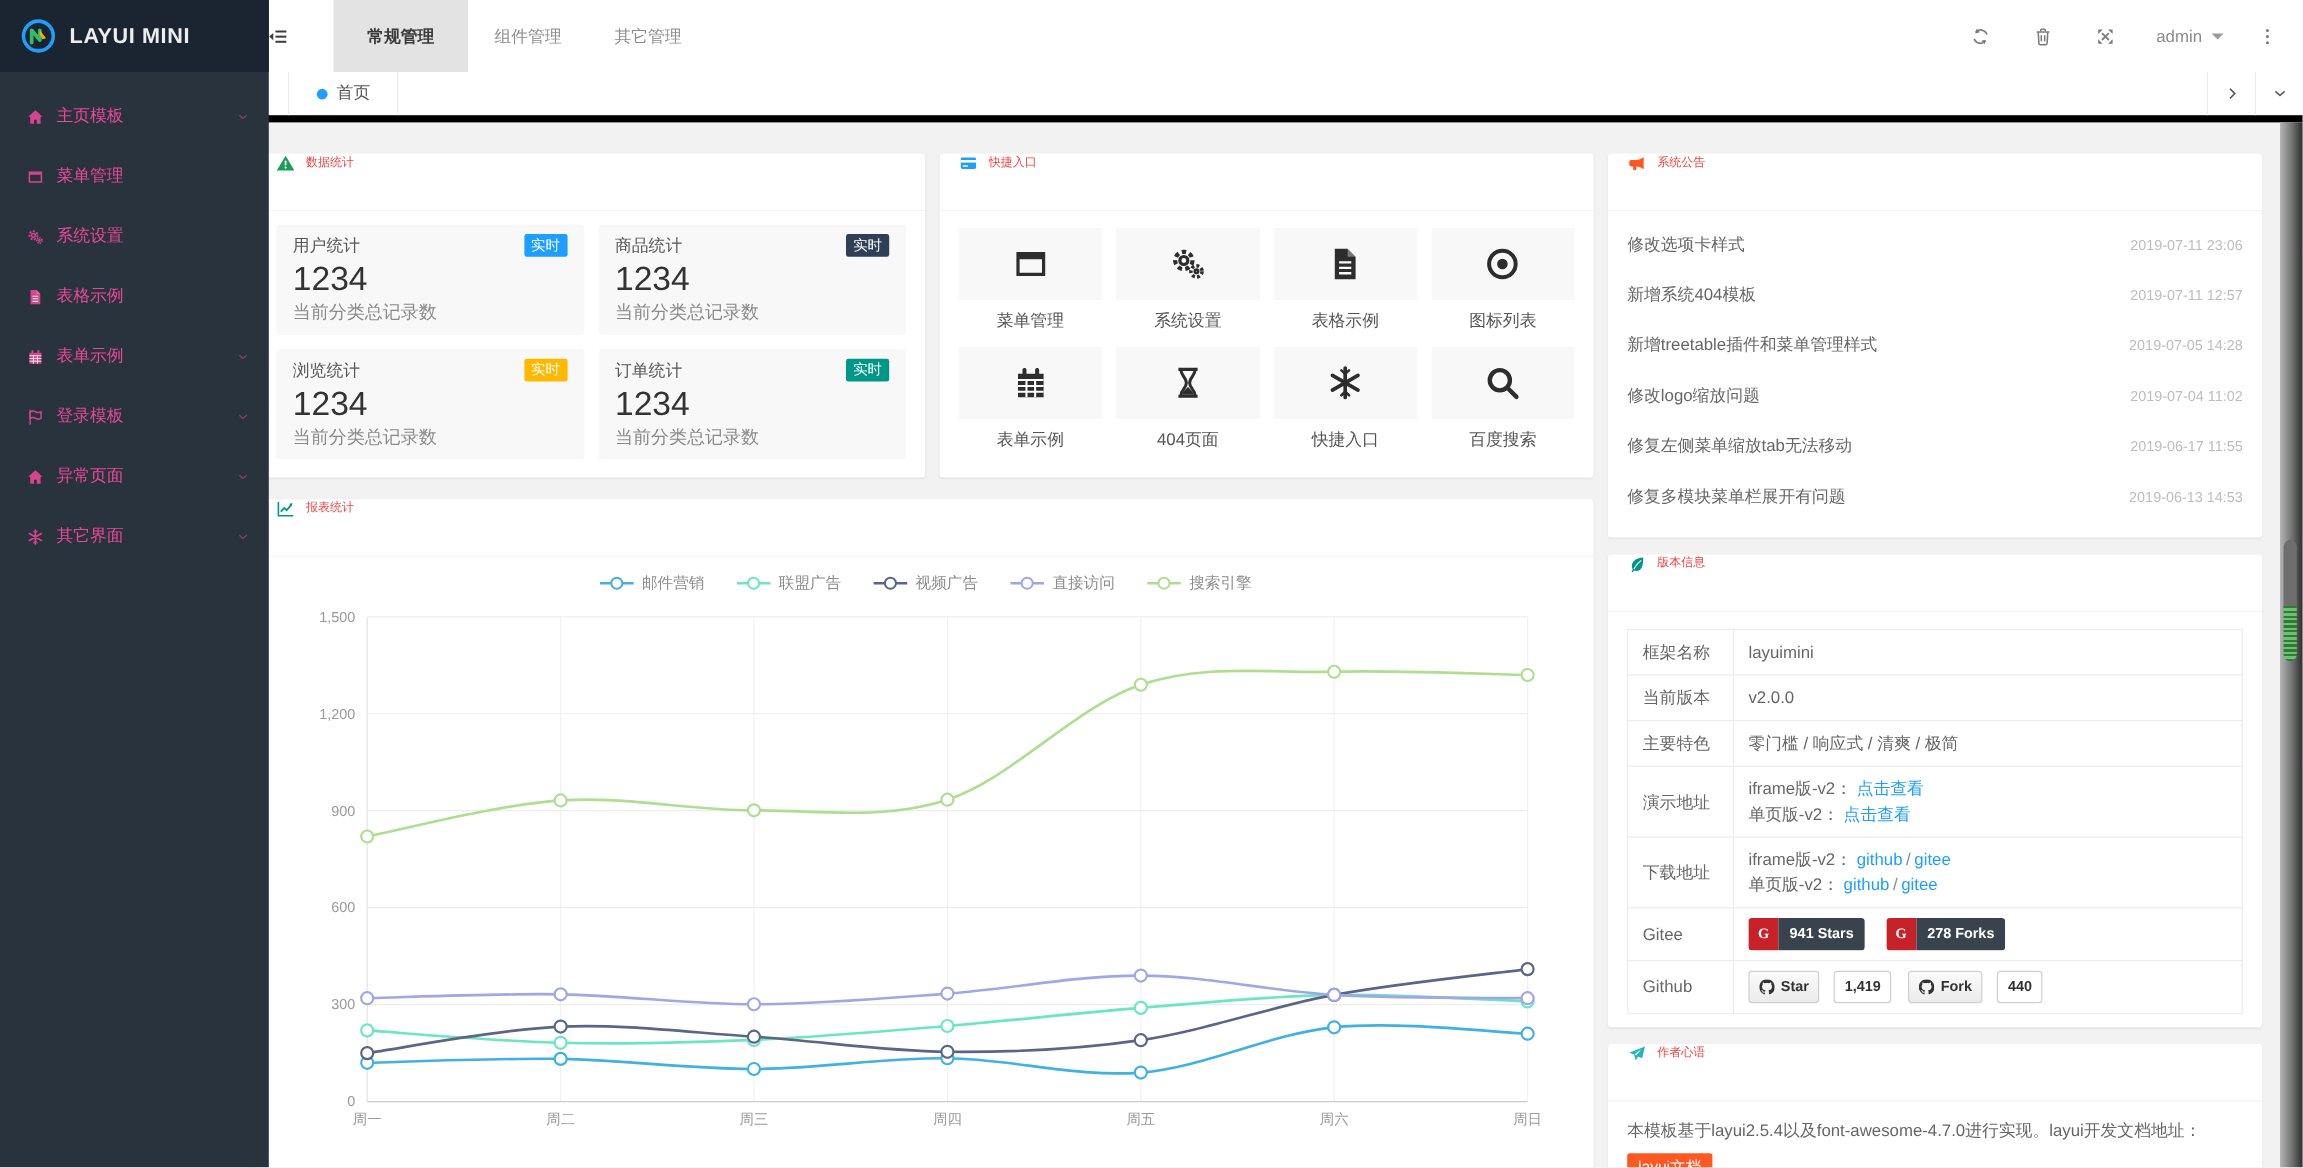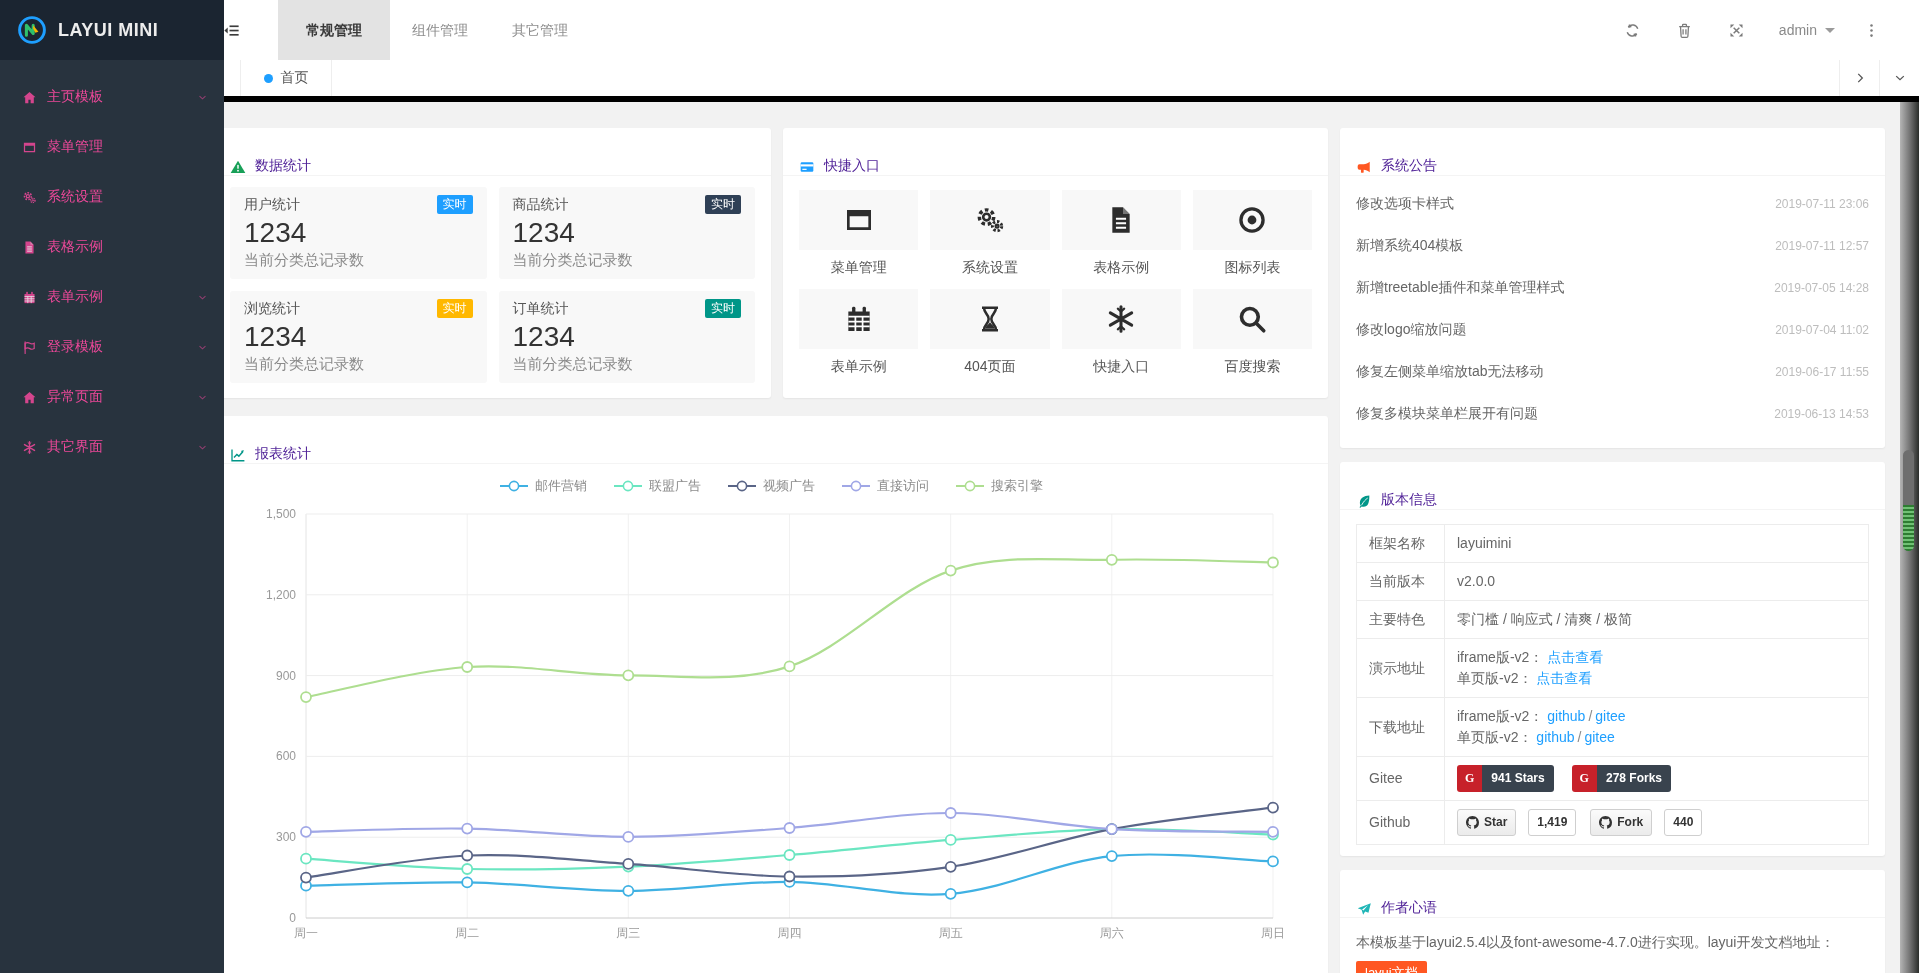--- a/index.html
+++ b/index.html
@@ -18,38 +18,38 @@
   .side-item .ic { width:15px; height:15px; opacity:.88; }
   .side-item .chev { position:absolute; right:16px; width:11px; height:11px; opacity:.55; }
 
   
   .topbar { position:absolute; left:200px; top:0; right:0; height:60px; background:#fff; display:flex; align-items:center; z-index:4; }
   .burger { width:62px; height:60px; display:flex; align-items:center; justify-content:center; color:#3c3c3c; cursor:pointer; }
   .burger .ic { width:19px; height:19px; }
   .nav-tabs { display:flex; height:60px; margin-left:16px; }
   .nav-tab { min-width:100px; padding:0 8px; height:60px; line-height:60px; text-align:center; font-size:14px; color:#8d8d8d; cursor:pointer; }
   .nav-tab.active { background:#e3e3e3; color:#3a3a3a; font-weight:bold; min-width:112px; }
-  .top-actions { margin-left:auto; display:flex; align-items:center; padding-right:28px; }
+  .top-actions { margin-left:auto; display:flex; align-items:center; padding-right:10px; }
   .ta-btn { width:52px; height:60px; display:flex; align-items:center; justify-content:center; color:#7c7c7c; cursor:pointer; }
   .ta-btn .ic { width:17px; height:17px; }
   .ta-user { display:flex; align-items:center; gap:8px; color:#8a8a8a; font-size:14px; padding:0 16px; height:60px; cursor:pointer; }
   .caret { width:0; height:0; border:5px solid transparent; border-top-color:#9b9b9b; margin-top:6px; }
 
   
   .tabbar { position:absolute; left:200px; top:60px; right:0; height:42px; background:#fff; border-bottom:6px solid #000000; display:flex; z-index:4; }
   .tb-prev { width:40px; display:flex; align-items:center; justify-content:center; color:#555; cursor:pointer; }
   .tb-tab { width:92px; display:flex; align-items:center; justify-content:center; gap:8px; font-size:14px; color:#555; border-left:1px solid #eee; border-right:1px solid #eee; cursor:pointer; }
   .dot { width:9px; height:9px; border-radius:50%; }
   .tb-right { margin-left:auto; display:flex; }
   .tb-btn { width:40px; display:flex; align-items:center; justify-content:center; border-left:1px solid #eee; color:#555; cursor:pointer; }
   .tb-btn .ic, .tb-prev .ic { width:14px; height:14px; }
 
   
   .card { position:absolute; background:#fff; border-radius:3px; box-shadow:0 1px 2px rgba(0,0,0,.06); overflow:hidden; }
-  .card-header { height:48px; display:flex; align-items:flex-end; gap:9px; padding:0 16px; border-bottom:1px solid #f4f4f4; font-size:14px; color:#4c1d95; }
+  .card-header { height:48px; display:flex; align-items:flex-start; gap:9px; padding:0 16px; border-bottom:1px solid #f4f4f4; font-size:10px; color:#ef4444; }
   .card-header .ic { width:16px; height:16px; }
   #card-stats   { left:214px;  top:128px; width:557px;  height:270px; }
   #card-quick   { left:783px;  top:128px; width:545px;  height:270px; }
   #card-notice  { left:1340px; top:128px; width:545px;  height:320px; }
   #card-chart   { left:214px;  top:416px; width:1114px; height:700px; }
   #card-version { left:1340px; top:462px; width:545px;  height:394px; }
   #card-author  { left:1340px; top:870px; width:545px;  height:290px; }
 
   
   .stats-grid { display:grid; grid-template-columns:1fr 1fr; gap:12px; padding:11px 16px; }

